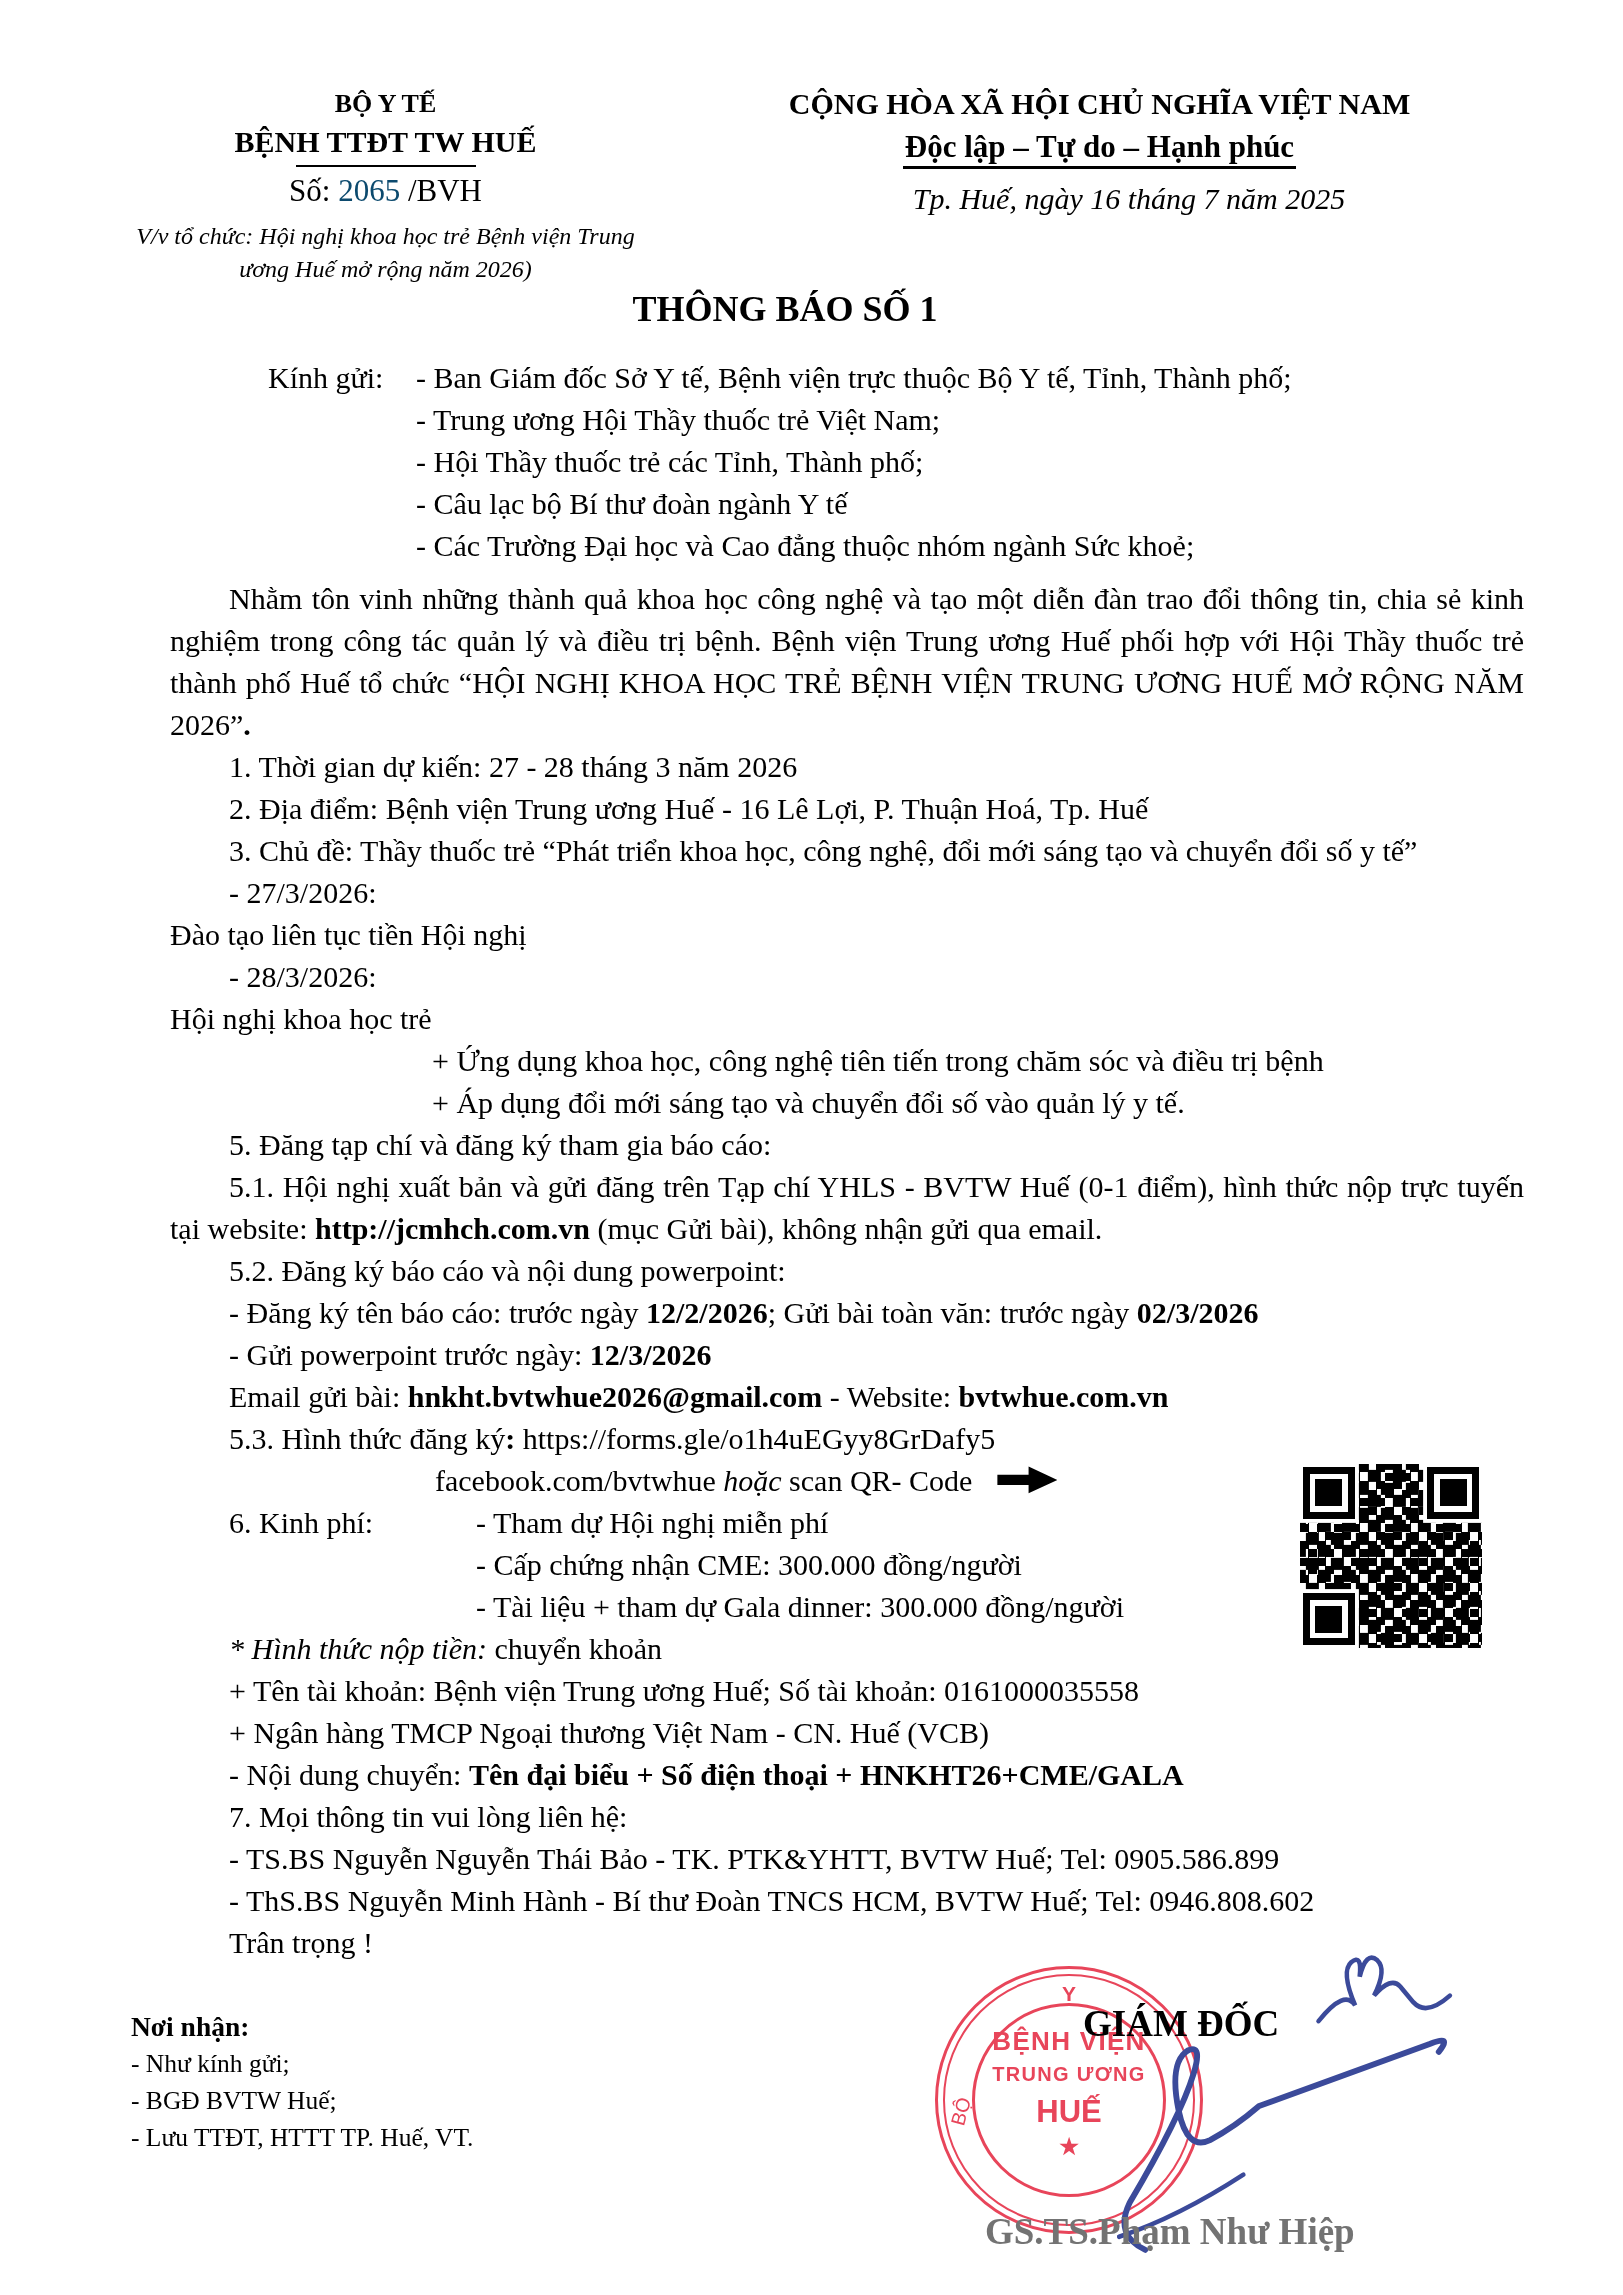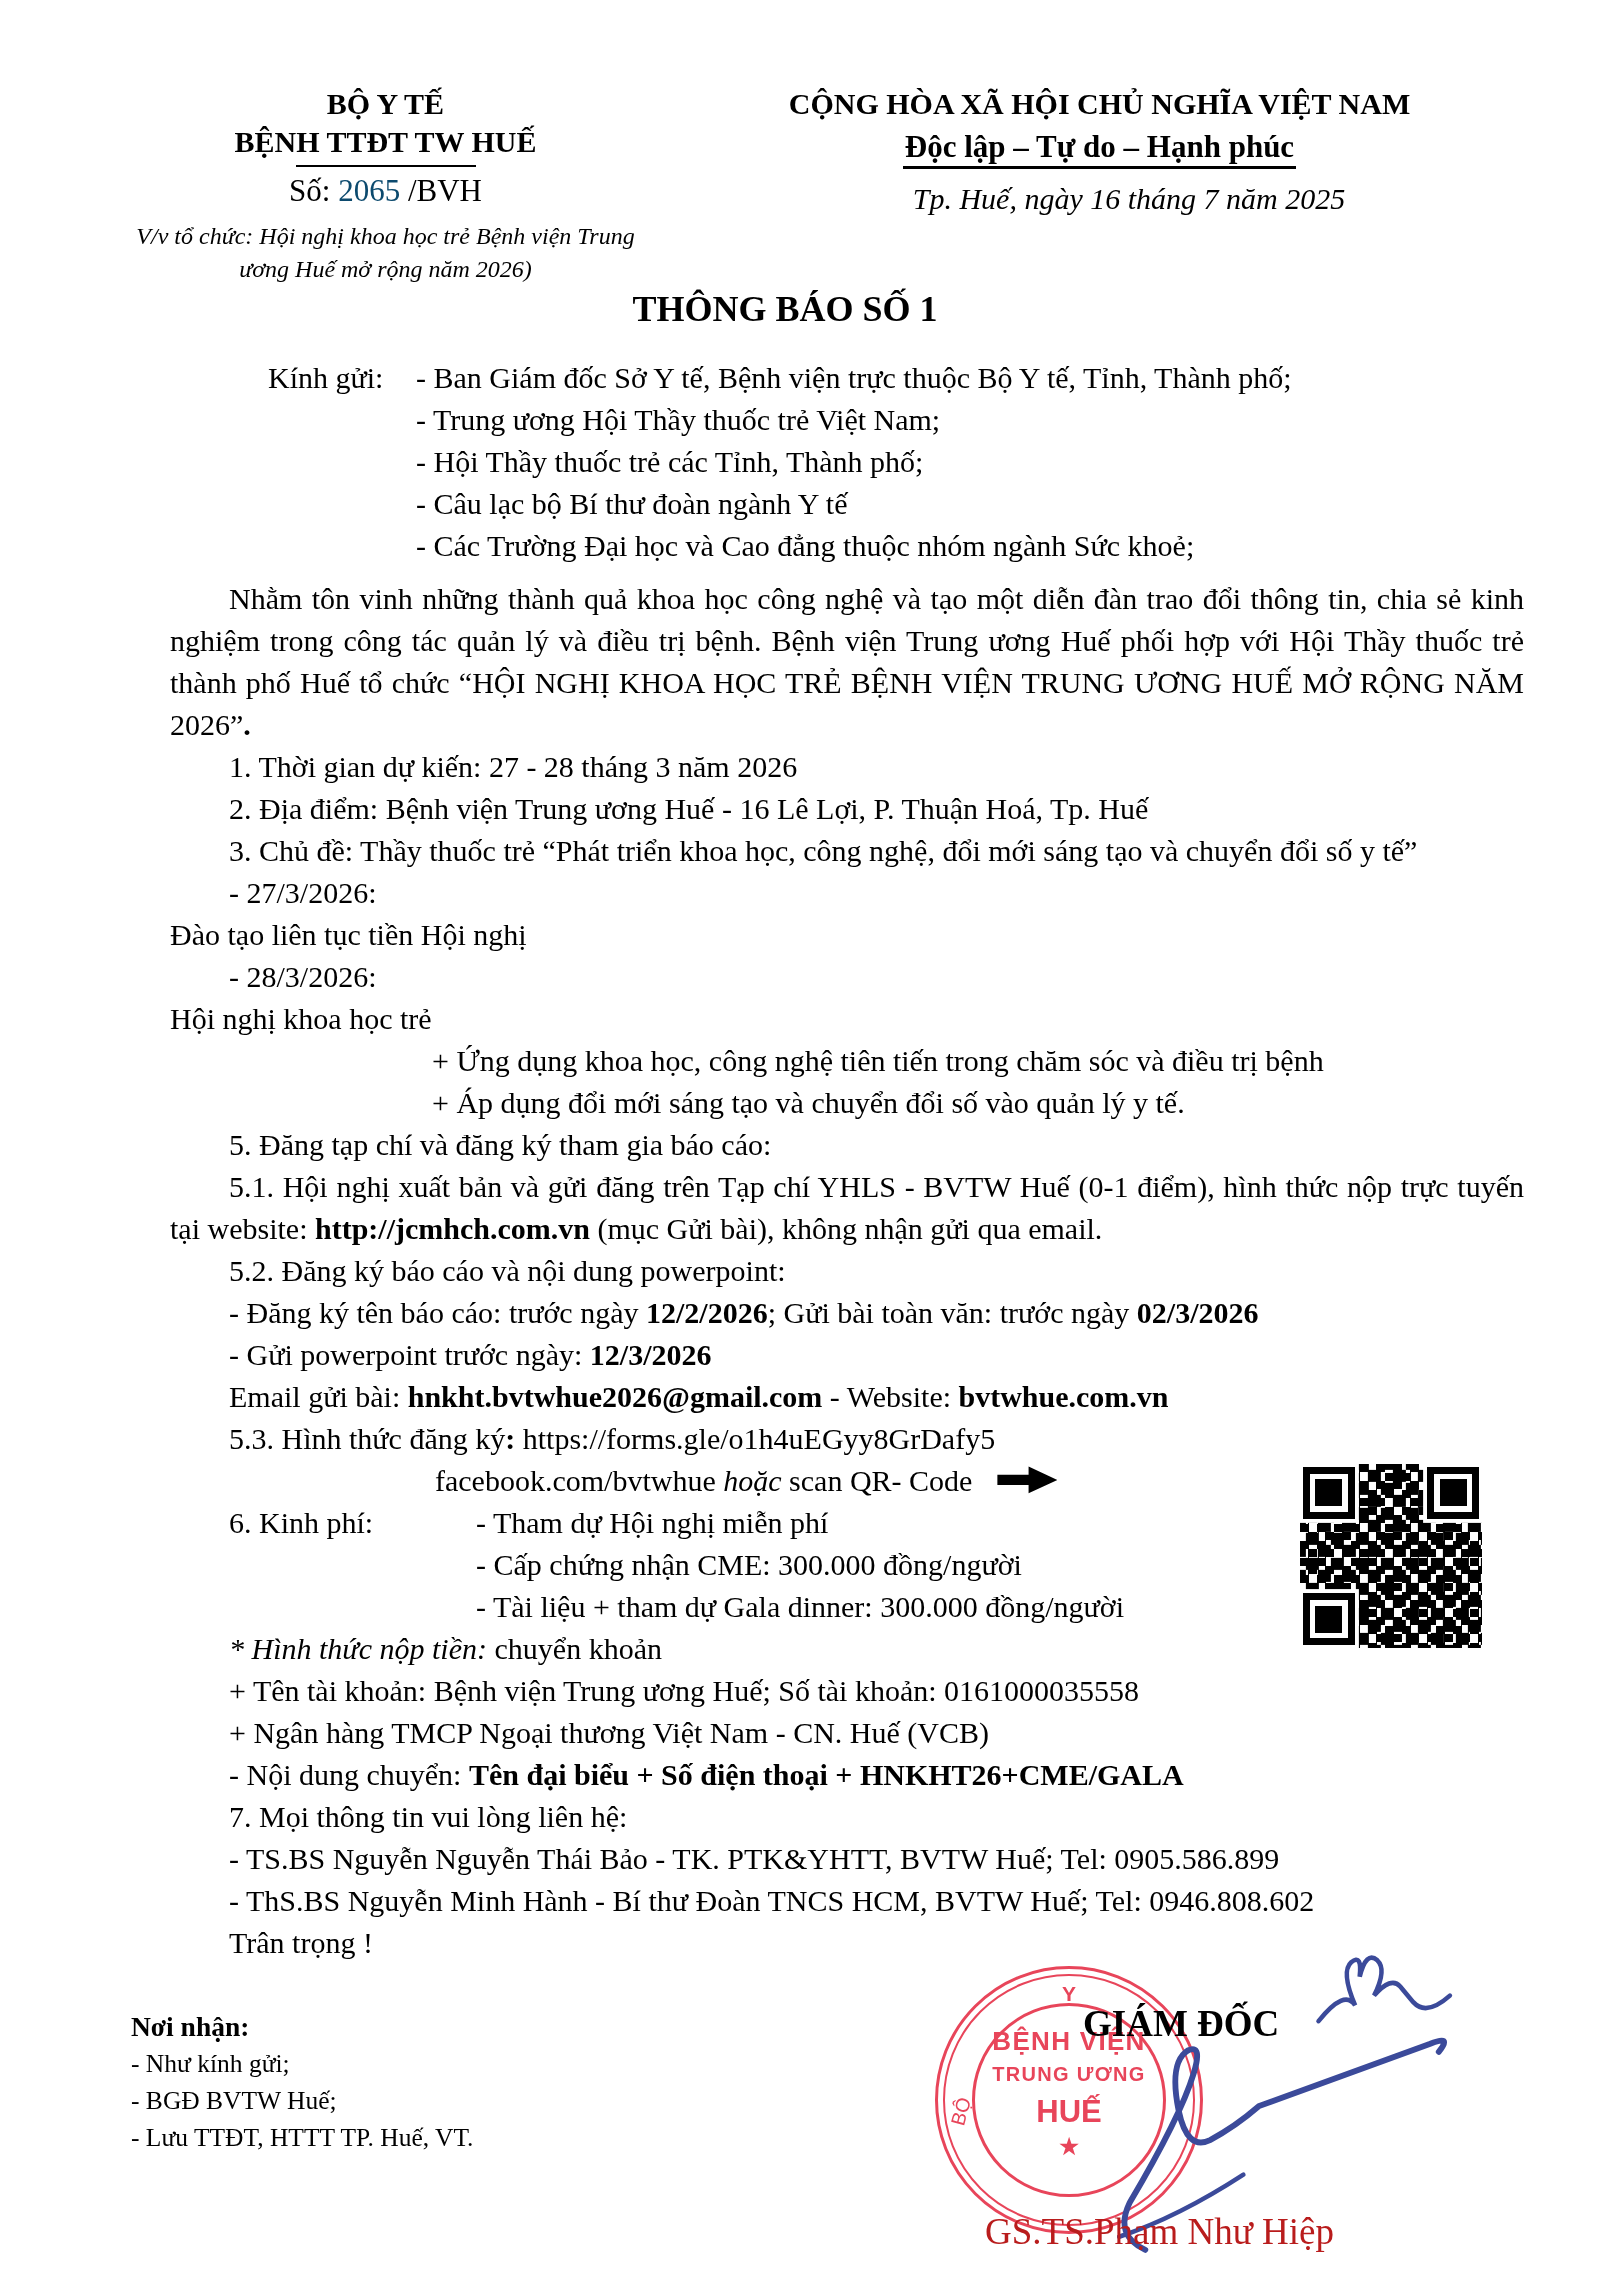--- a/index.html
+++ b/index.html
@@ -1,21 +1,21 @@
 <!DOCTYPE html>
 <html style="font-size:10.5px"><head>
 <meta charset="utf-8">
 <style>
   html,body{margin:0;padding:0;background:#888;}
   .page{position:relative;width:1623px;height:2295px;background:#ffffff;overflow:hidden;
         font-family:"Liberation Serif",serif;color:#000;}
 
   
   .hdr-left{position:absolute;left:114px;top:85px;width:543px;text-align:center;}
-  .hdr-left .org-sup{font-size:30px;font-weight:bold;line-height:38px;}
+  .hdr-left .org-sup{font-size:26px;font-weight:bold;line-height:38px;}
   .hdr-left .org-name{font-size:30px;font-weight:bold;line-height:38px;}
   .hdr-left .rule{width:180px;height:2.6px;background:#000;margin:3.9px auto 0 auto;}
   .doc-no{font-size:31px;line-height:41px;margin-top:2.6px;}
   .doc-no .no-val{color:#0c4a6e;}
   .subject{font-size:24px;font-style:italic;line-height:33px;margin-top:9.2px;}
 
   .hdr-right{position:absolute;left:707px;top:85px;width:785px;text-align:center;}
   .hdr-right .national{font-size:30px;font-weight:bold;line-height:38px;}
   .hdr-right .motto{font-size:31px;font-weight:bold;line-height:37px;margin-top:5.2px;}
   .hdr-right .rule{width:393px;height:2.6px;background:#000;margin:1.3px auto 0 auto;}
@@ -62,22 +62,22 @@
   .qf::after{content:"";position:absolute;inset:5.9px;background:#000;}
   .qf.tl{left:2.6px;top:2.6px;} .qf.tr{right:2.6px;top:2.6px;} .qf.bl{left:2.6px;bottom:2.6px;}
 
   
   .footer{position:absolute;left:131px;top:2008px;width:523px;}
   .footer .lbl{font-size:27.5px;font-weight:bold;line-height:37px;}
   .footer .fitem{font-size:25.5px;line-height:37px;}
 
   
   .role{position:absolute;left:1083px;top:2002px;width:301px;font-size:37px;font-weight:bold;z-index:5;}
-  .sig-name{position:absolute;left:985px;top:2210px;width:497px;font-size:37px;font-weight:normal;
-            color:#b91c1c;z-index:6;white-space:nowrap;}
+  .sig-name{position:absolute;left:985px;top:2210px;width:497px;font-size:37px;font-weight:bold;
+            color:#737373;z-index:6;white-space:nowrap;}
 
   .stamp{position:absolute;left:935px;top:1966px;width:262px;height:262px;z-index:3;
          border:3.9px solid #e8455a;border-radius:50%;font-family:"Liberation Sans",sans-serif;
          color:#e8455a;}
   .stamp .ring1{position:absolute;inset:5.2px;border:2.6px solid #e8455a;border-radius:50%;}
   .stamp .ring2{position:absolute;inset:34px;border:3.3px solid #e8455a;border-radius:50%;}
   .stamp .inner{position:absolute;inset:0;display:flex;flex-direction:column;align-items:center;
                 justify-content:center;text-align:center;font-weight:bold;}
   .stamp .s-top{font-size:21px;margin-top:-58px;}
   .stamp .s1{font-size:26px;letter-spacing:1.3px;margin-top:19.6px;}

